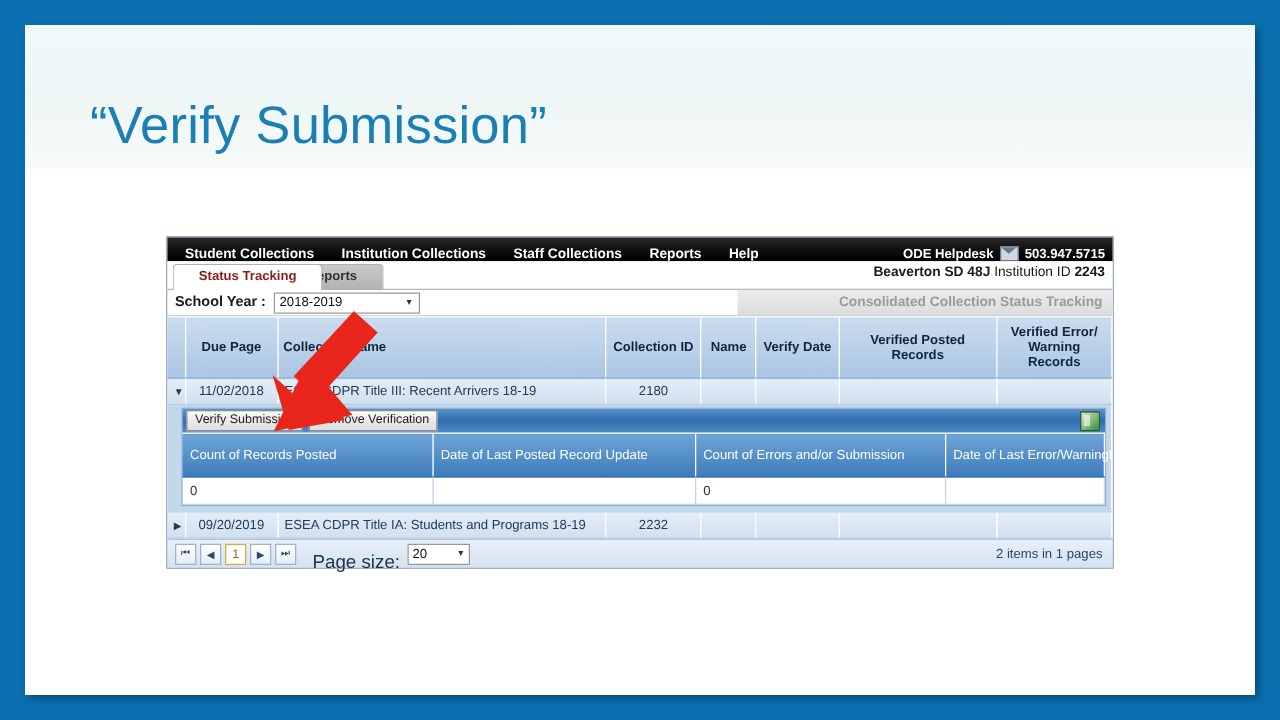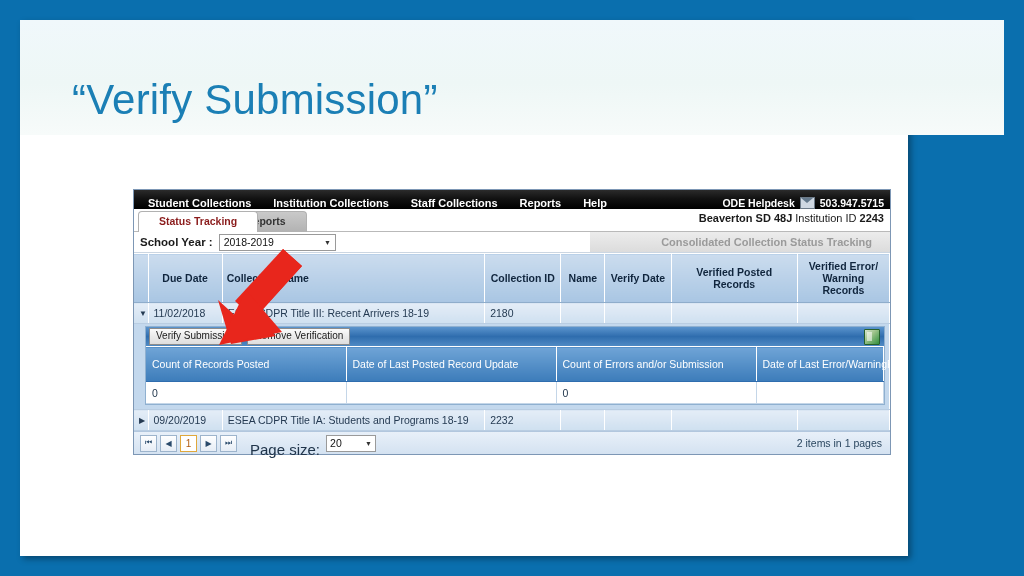--- a/index.html
+++ b/index.html
@@ -7,21 +7,21 @@
   }
   body {
     width: 1024px; height: 576px;
     background: #0a6fae;
     font-family: "Liberation Sans", sans-serif;
     overflow: hidden;
   }
   .slide-frame {
     position: absolute;
     left: 20px; top: 20px;
-    width: 888px; height: 536px;
+    width: 984px; height: 536px;
     background: #ffffff;
     box-shadow: 3px 3px 6px rgba(0,0,0,0.35);
   }
   .title-band {
     position: absolute;
     left: 0; top: 0;
     width: 984px; height: 115px;
     background: linear-gradient(180deg, #f0f8fb 0%, #eef7f6 55%, #f7fbfa 100%);
   }
   .slide-title {
@@ -152,21 +152,21 @@
     color: #111;
     gap: 44px;
   }
   .year-select .caret { font-size: 7px; margin-left: 6px; color: #333; }
   .sub-banner {
     position: absolute;
     right: 0; top: 0;
     height: 20px; line-height: 20px;
     width: 300px;
     text-align: right;
-    padding-right: 18px;
+    padding-right: 8px;
     box-sizing: border-box;
     background: linear-gradient(180deg,#ececec 0%, #dcdcdc 100%);
     color: #9a9a9a;
     font-weight: bold;
     font-size: 11px;
     white-space: nowrap;
   }
 
   
   .grid-wrap { background: #e9f0f8; padding: 0; }
@@ -198,21 +198,21 @@
     height: 18px;
     padding: 1px 5px;
     vertical-align: middle;
     overflow: hidden;
     white-space: nowrap;
   }
   td.expander {
     width: 14px; text-align: center; color: #333; font-size: 8px;
     background: linear-gradient(180deg,#e4edf7 0%, #cfe0f0 100%);
   }
-  td.center { }
+  td.center { text-align: center; }
 
   
   .detail-cell { padding: 0 !important; background: #c3d8ed !important; }
   .detail-panel {
     border: 1px solid #8fb0d0;
     margin: 2px 4px 4px 11px;
     background: #e9f1fa;
   }
   .detail-toolbar {
     height: 19px;
@@ -377,21 +377,21 @@
           <col style="width:262px">
           <col style="width:76px">
           <col style="width:44px">
           <col style="width:66px">
           <col style="width:126px">
           <col style="width:92px">
         </colgroup>
         <thead>
           <tr>
             <th></th>
-            <th>Due Date</th>
+            <th>Due Page</th>
             <th class="left">Collection Name</th>
             <th>Collection ID</th>
             <th>Name</th>
             <th>Verify Date</th>
             <th>Verified Posted Records</th>
             <th>Verified Error/ Warning Records</th>
           </tr>
         </thead>
         <tbody>
           <tr>

